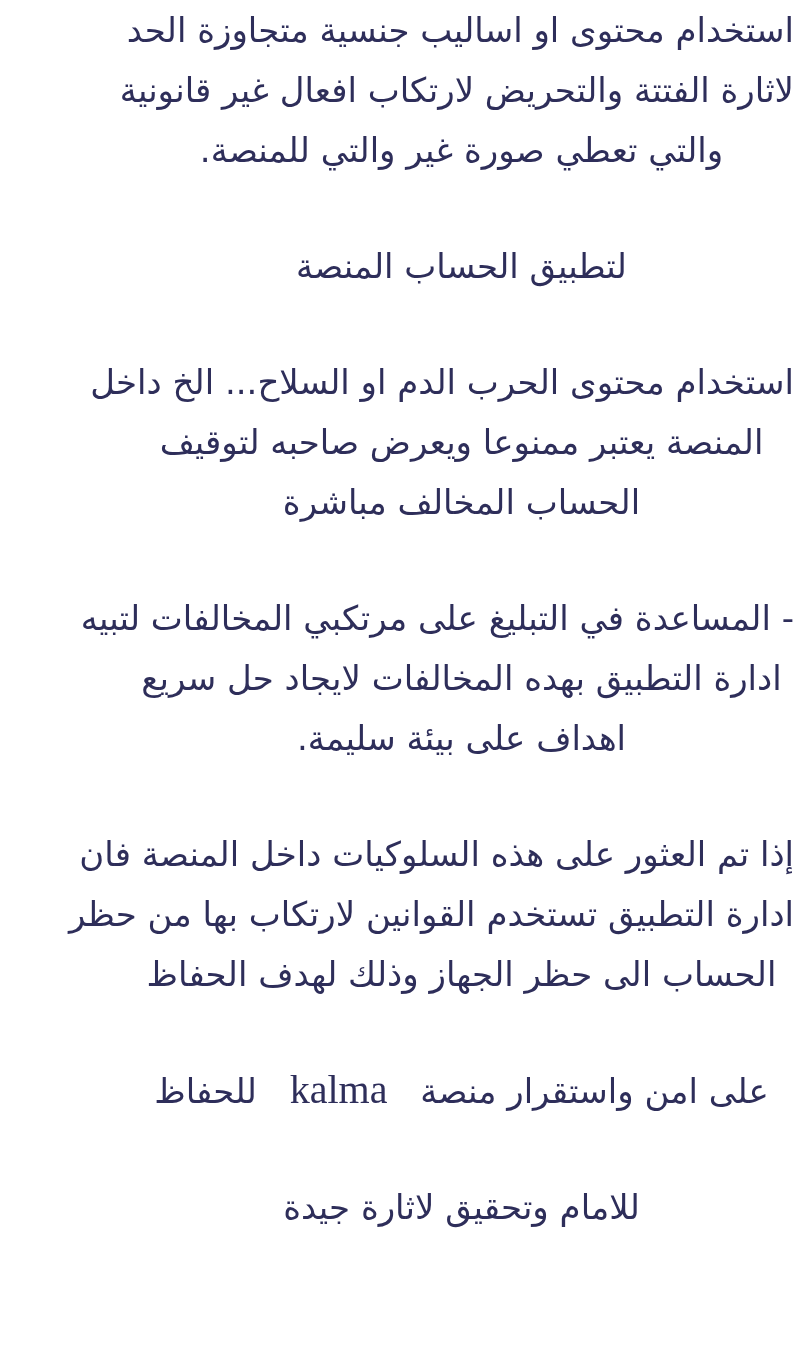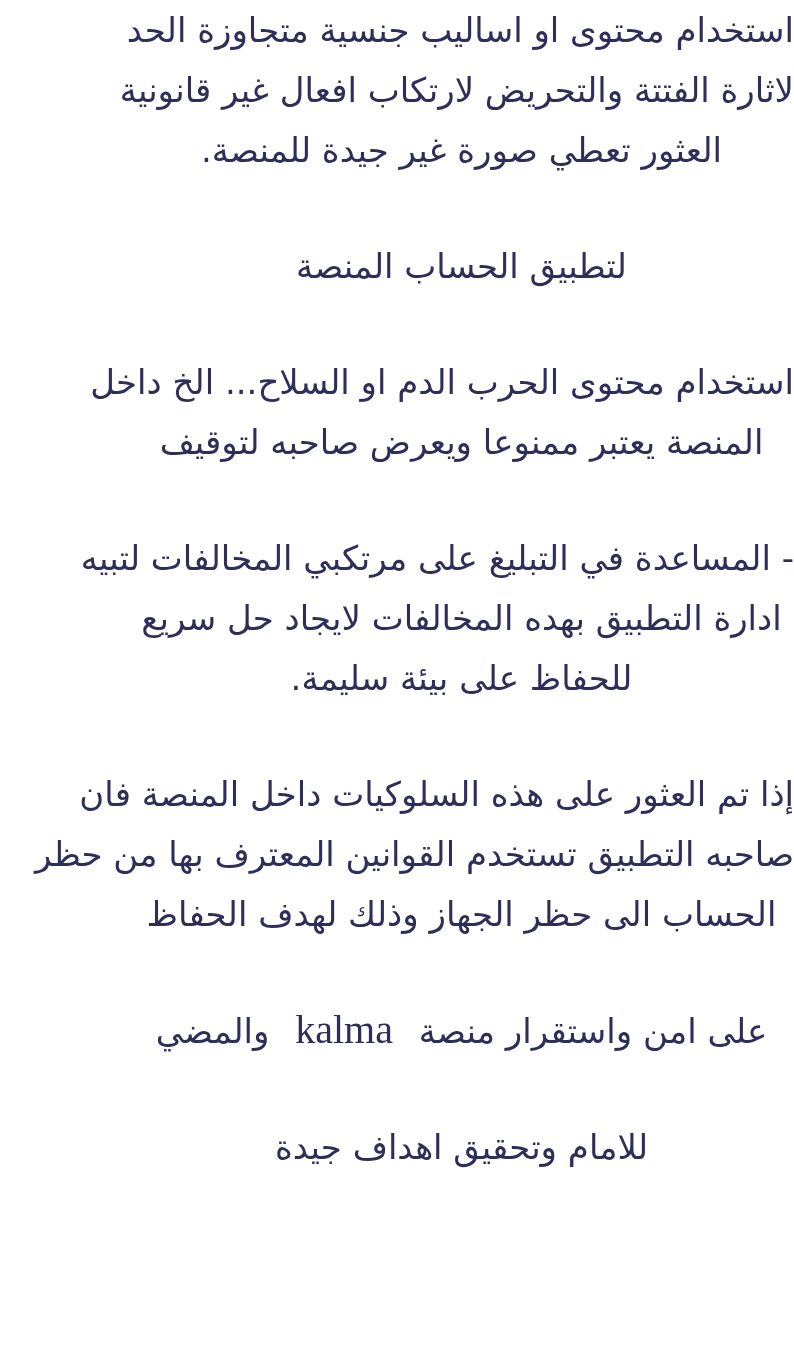--- a/index.html
+++ b/index.html
@@ -25,62 +25,63 @@
   }
   .line {
     font-size: 34px;
     line-height: 60px;
     white-space: nowrap;
     letter-spacing: 0;
   }
   .brand {
     font-family: "Liberation Serif", serif;
     font-size: 40px;
-    margin: 0 15px;
+    margin: 0 22px;
     direction: ltr;
     unicode-bidi: embed;
   }
 </style>
 </head>
 <body>
 
 <main>
 
   <section class="para">
     <div class="line">استخدام محتوى او اساليب جنسية متجاوزة الحد</div>
     <div class="line">لاثارة الفتتة والتحريض لارتكاب افعال غير قانونية</div>
-    <div class="line">العثور تعطي صورة غير جيدة للمنصة.</div>
+    <div class="line">والتي تعطي صورة غير والتي للمنصة.</div>
   </section>
 
   <section class="para">
     <div class="line">لتطبيق الحساب المنصة</div>
   </section>
 
   <section class="para">
     <div class="line">استخدام محتوى الحرب الدم او السلاح... الخ داخل</div>
     <div class="line">المنصة يعتبر ممنوعا ويعرض صاحبه لتوقيف</div>
+    <div class="line">الحساب المخالف مباشرة</div>
   </section>
 
   <section class="para">
     <div class="line">- المساعدة في التبليغ على مرتكبي المخالفات لتبيه</div>
     <div class="line">ادارة التطبيق بهده المخالفات لايجاد حل سريع</div>
-    <div class="line">للحفاظ على بيئة سليمة.</div>
+    <div class="line">اهداف على بيئة سليمة.</div>
   </section>
 
   <section class="para">
     <div class="line">إذا تم العثور على هذه السلوكيات داخل المنصة فان</div>
-    <div class="line">صاحبه التطبيق تستخدم القوانين المعترف بها من حظر</div>
+    <div class="line">ادارة التطبيق تستخدم القوانين لارتكاب بها من حظر</div>
     <div class="line">الحساب الى حظر الجهاز وذلك لهدف الحفاظ</div>
   </section>
 
   <section class="para">
     <div class="line">
       <span>على امن واستقرار منصة</span>
       <span class="brand">kalma</span>
-      <span>والمضي</span>
+      <span>للحفاظ</span>
     </div>
   </section>
 
   <section class="para">
-    <div class="line">للامام وتحقيق اهداف جيدة</div>
+    <div class="line">للامام وتحقيق لاثارة جيدة</div>
   </section>
 
 </main>
 
 </body></html>

